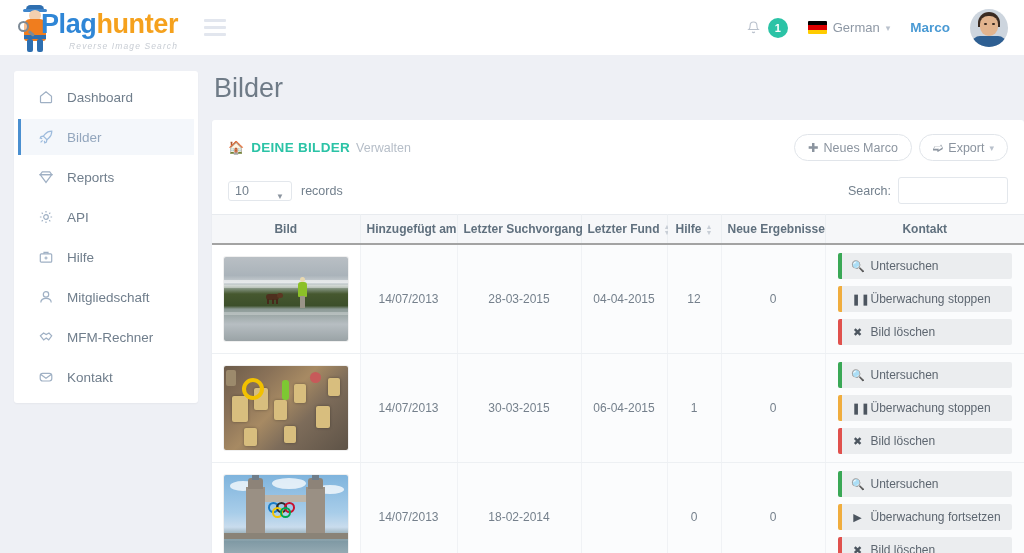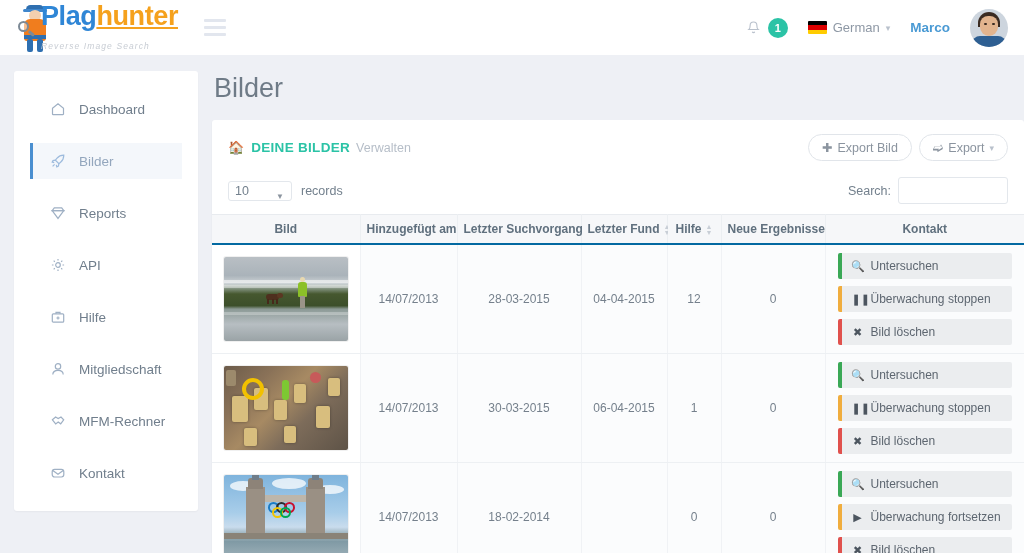--- a/index.html
+++ b/index.html
@@ -25,24 +25,24 @@
   .mascot .face { position:absolute; left:11px; top:5px; width:12px; height:11px; background:#f4cfae; border-radius:50%; }
   .mascot .body { position:absolute; left:6px; top:14px; width:22px; height:22px; background:#f07d1e; border-radius:6px 6px 3px 3px; }
   .mascot .belt { position:absolute; left:6px; top:30px; width:22px; height:4px; background:#2f6fb0; }
   .mascot .legA { position:absolute; left:9px; top:34px; width:6px; height:13px; background:#2f6fb0; border-radius:2px; }
   .mascot .legB { position:absolute; left:19px; top:34px; width:6px; height:13px; background:#2f6fb0; border-radius:2px; }
   .mascot .glass { position:absolute; left:0px; top:16px; width:11px; height:11px; border:2.5px solid #7d8a96; border-radius:50%; background:rgba(255,255,255,.5); }
   .mascot .glass:after { content:""; position:absolute; left:8px; top:9px; width:7px; height:2.5px; background:#7d8a96; transform:rotate(40deg); border-radius:2px; }
   .logo-text { position: relative; margin-left: -4px; padding-bottom: 4px; }
   .logo-text .word { font-size: 27px; font-weight: bold; letter-spacing: -0.4px; line-height: 1; }
   .logo-text .plag { color: #2f86d6; }
-  .logo-text .hunter { color: #f5a11d; text-decoration: underline; }
+  .logo-text .hunter { color: #f5a11d; }
   .logo-text .tagline {
     font-size: 8.5px; color: #c8cdd4; letter-spacing: 1.1px;
-    text-align: left; margin-top: 11px; font-style: italic;
+    text-align: right; margin-top: 3px; font-style: italic;
   }
   .hamburger { margin-left: 26px; display: flex; flex-direction: column; gap: 4px; cursor: pointer; }
   .hamburger span { display: block; width: 22px; height: 3px; background: #e2e6ee; border-radius: 1px; }
 
   .header-right { margin-left: auto; display: flex; align-items: center; gap: 20px; }
   .bell-wrap { display: flex; align-items: center; gap: 7px; }
   .bell-icon { color: #b9c1cc; }
   .badge {
     background: #2bc3a6; color: #fff; font-size: 11px; font-weight: bold;
     min-width: 20px; height: 20px; border-radius: 50%;
@@ -66,21 +66,21 @@
 
   
   .body-wrap { display: flex; height: 498px; }
 
   .sidebar { width: 212px; padding: 16px 14px 0 14px; }
   .side-card { background: #fff; border-radius: 3px; padding: 4px 0; box-shadow: 0 1px 2px rgba(0,0,0,.04); }
   .side-item {
     display: flex; align-items: center; gap: 12px;
     height: 36px; padding: 0 0 0 16px;
     font-size: 13.5px; color: #707e8c; cursor: pointer;
-    border-left: 3px solid transparent; margin: 16px;
+    border-left: 3px solid transparent; margin: 4px;
   }
   .side-item.active { background: #f4f7fb; border-left-color: #4a8fd0; color: #93a6bd; }
   .side-item .ic { width: 18px; height: 18px; display: flex; align-items: center; justify-content: center; color: #9fb0c4; }
   .side-item.active .ic { color: #9dbbdd; }
 
   .main { flex: 1; padding: 18px 0 0 0; min-width: 0; }
   .page-title { font-size: 27px; color: #6f7b87; font-weight: normal; padding: 0 0 16px 2px; }
   .panel { background: #fff; border-radius: 3px; box-shadow: 0 1px 2px rgba(0,0,0,.05); min-height: 420px; }
 
   .panel-head { display: flex; align-items: center; padding: 14px 16px 10px 16px; }
@@ -108,21 +108,21 @@
   .search-wrap { margin-left: auto; display: flex; align-items: center; gap: 7px; }
   .search-label { font-size: 12.5px; color: #73808d; }
   .search-input {
     border: 1px solid #e3e7ec; border-radius: 3px; height: 27px; width: 110px;
     padding: 0 7px; font-size: 12.5px; font-family: inherit; color: #555;
   }
 
   
   table { width: 100%; border-collapse: collapse; table-layout: fixed; }
   thead th {
-    background: #f6f7f9; border-top: 1px solid #e8ebef; border-bottom: 2px solid #0369a1;
+    background: #f6f7f9; border-top: 1px solid #e8ebef; border-bottom: 2px solid #a3a3a3;
     border-right: 1px solid #eceff2;
     font-size: 12px; color: #60707e; font-weight: bold; padding: 7px 6px;
     text-align: center; cursor: pointer; position: relative; white-space: nowrap;
   }
   thead th:last-child { border-right: none; }
   .sort-ic { display: inline-block; margin-left: 4px; font-size: 8px; line-height: 1; color: #c2c8d0; vertical-align: middle; }
   .sort-ic.up { color: #6f7ec9; }
   .sort-stack { display: inline-flex; flex-direction: column; line-height: .8; margin-left: 4px; vertical-align: middle; color: #c8ced6; font-size: 7px; }
 
   tbody td {
@@ -347,21 +347,21 @@
 
       <div class="panel-head">
         <div class="panel-title">
           <span class="home-ic">🏠</span>
           <span class="strong">DEINE BILDER</span>
           <span class="soft">Verwalten</span>
         </div>
         <div class="panel-actions">
           <button class="pill-btn">
             <span>✚</span>
-            <span>Export Bild</span>
+            <span>Neues Marco</span>
           </button>
           <button class="pill-btn">
             <span>➫</span>
             <span>Export</span>
             <span class="caret">▾</span>
           </button>
         </div>
       </div>
 
       <div class="table-controls">

